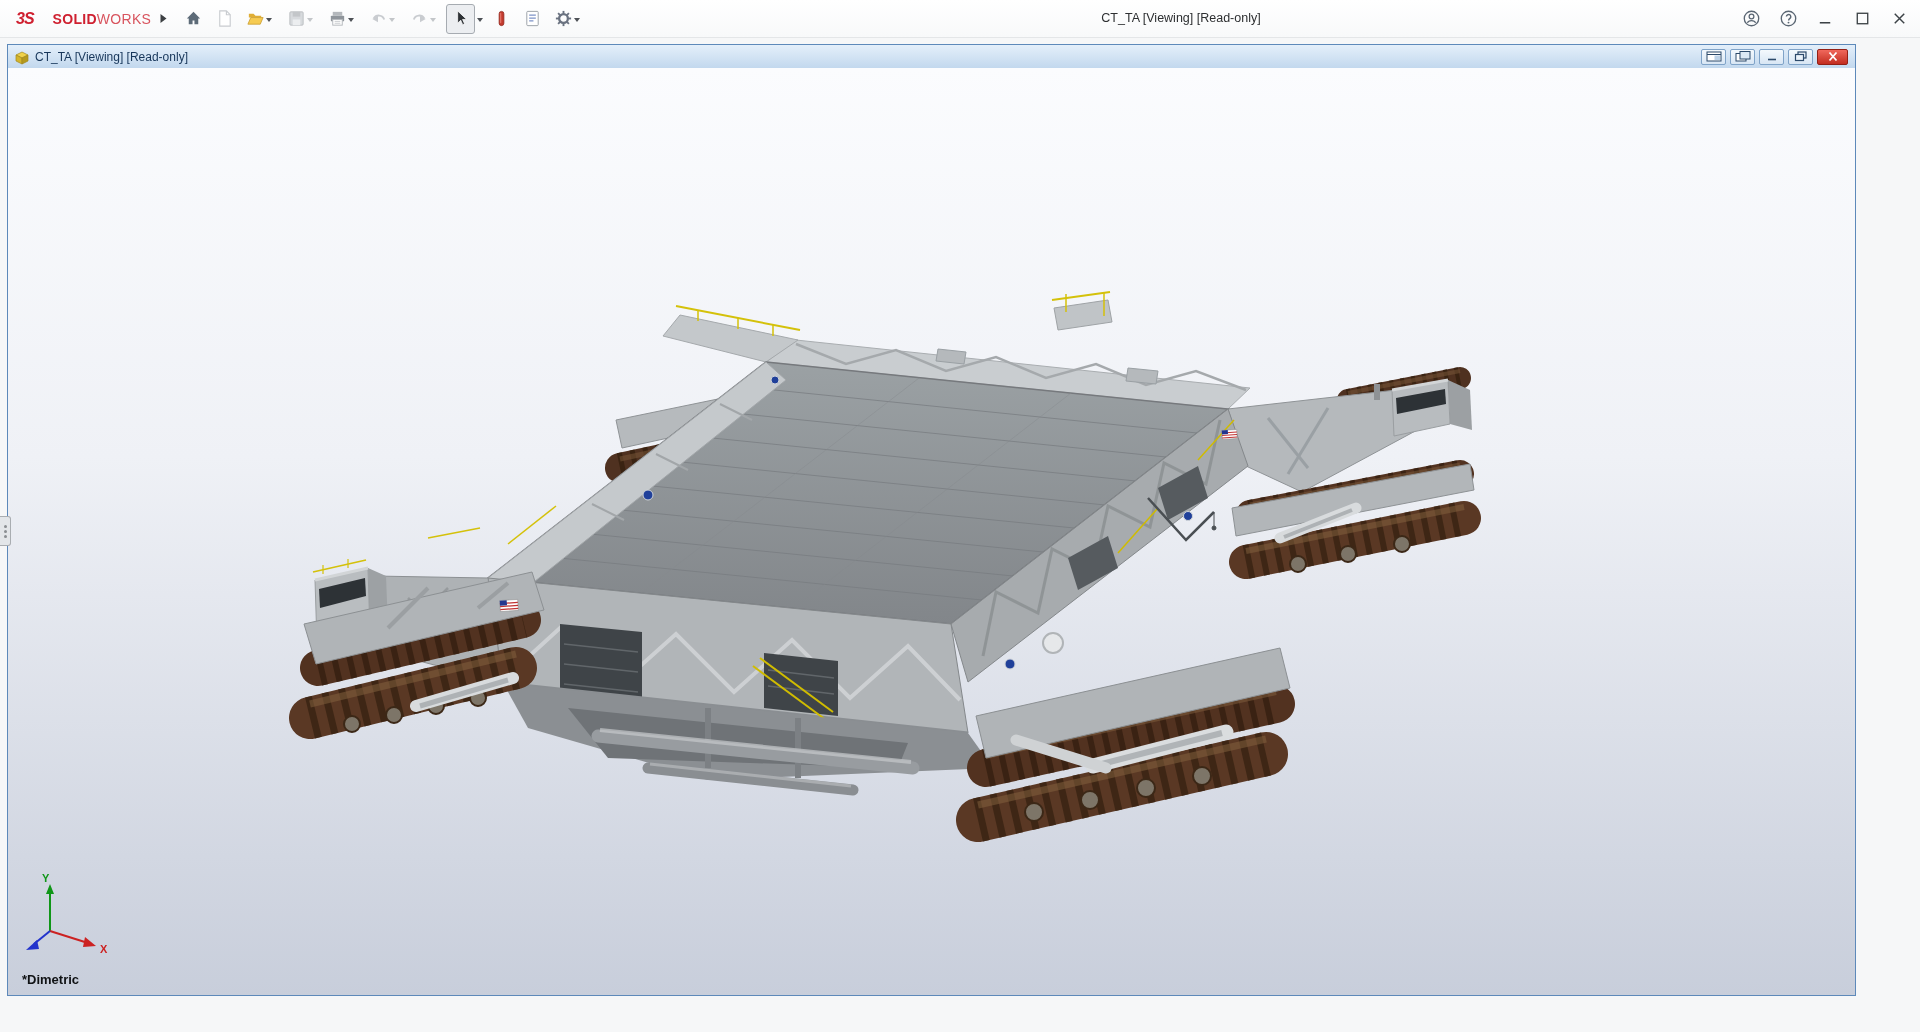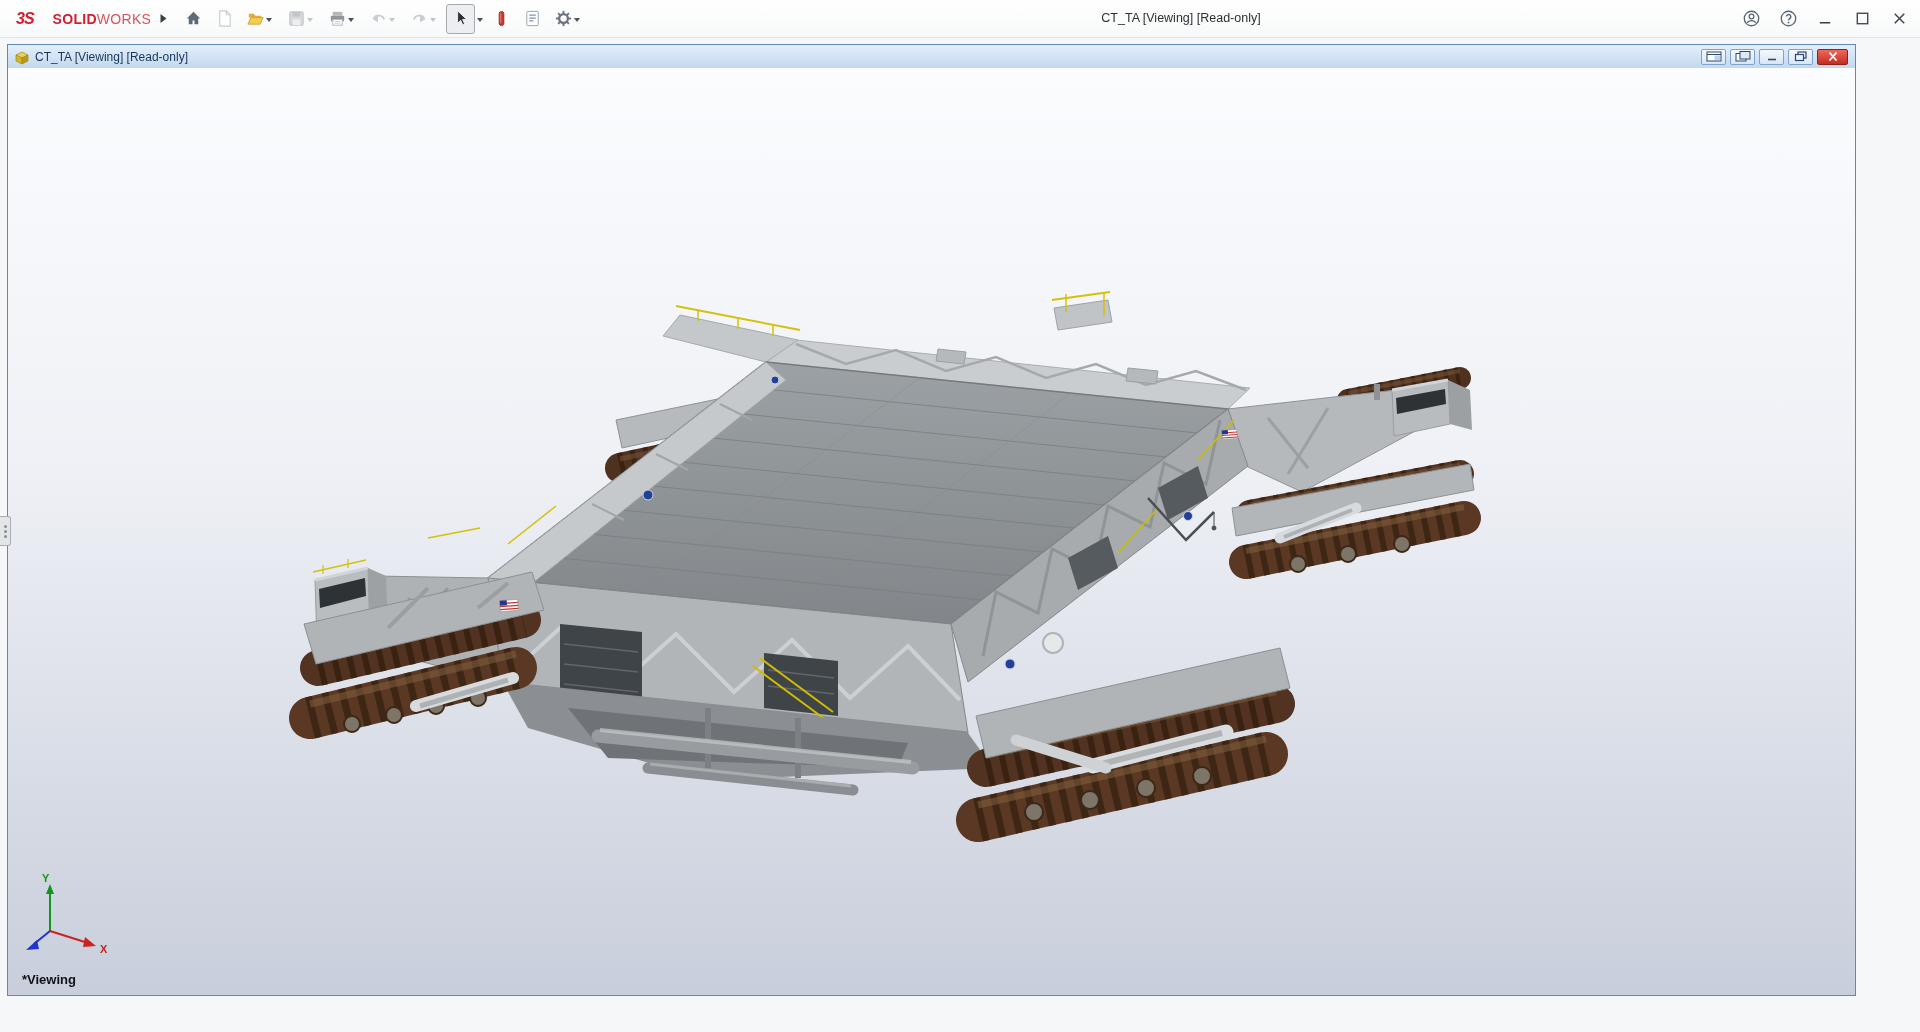--- a/index.html
+++ b/index.html
@@ -455,21 +455,21 @@
         <line x1="42" y1="63" x2="42" y2="24" stroke="#109618" stroke-width="2"></line>
         <polygon points="42,16 38,26 46,26" fill="#109618"></polygon>
         <text x="34" y="14" font-size="11" fill="#109618" font-weight="bold">Y</text>
         <line x1="42" y1="63" x2="80" y2="75" stroke="#cc2222" stroke-width="2"></line>
         <polygon points="88,78 77,69 75,79" fill="#cc2222"></polygon>
         <text x="92" y="85" font-size="11" fill="#cc2222" font-weight="bold">X</text>
         <line x1="42" y1="63" x2="26" y2="76" stroke="#2233cc" stroke-width="2"></line>
         <polygon points="18,82 29,72 31,81" fill="#2233cc"></polygon>
       </svg>
 
-      <div class="viewlabel">*Viewing</div>
+      <div class="viewlabel">*Dimetric</div>
     </div>
   </div>
 
   <div class="edge-tab">
     <i></i>
       <i></i>
       <i></i>
   </div>
 
 </div>

